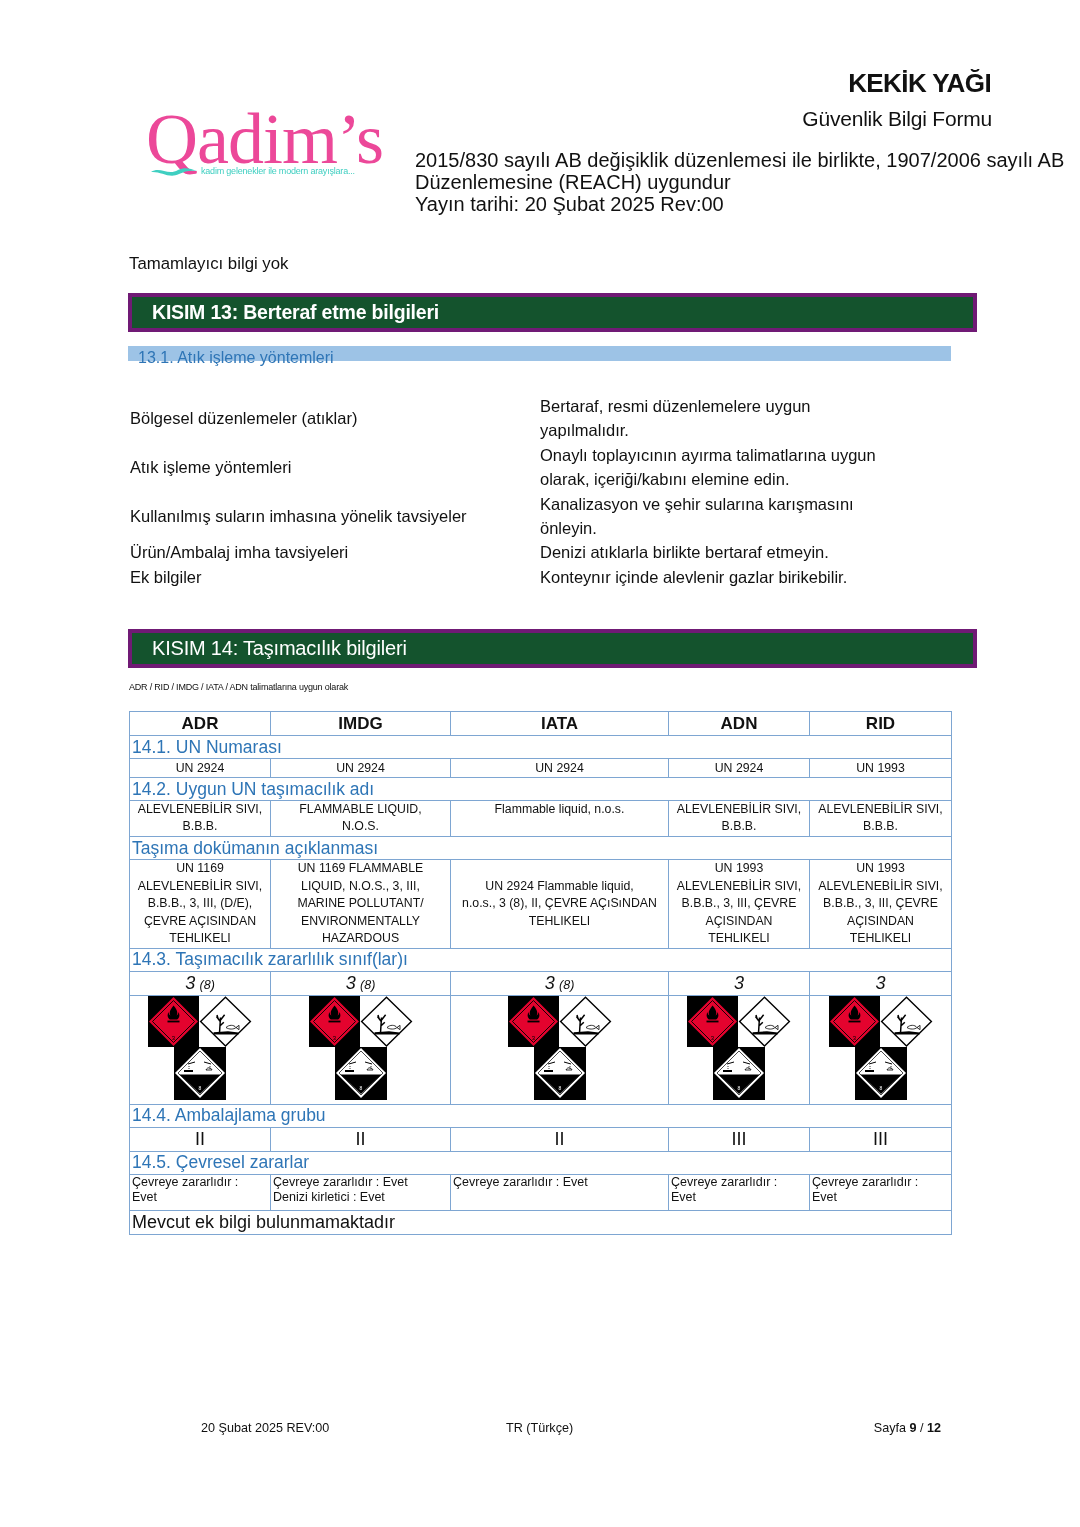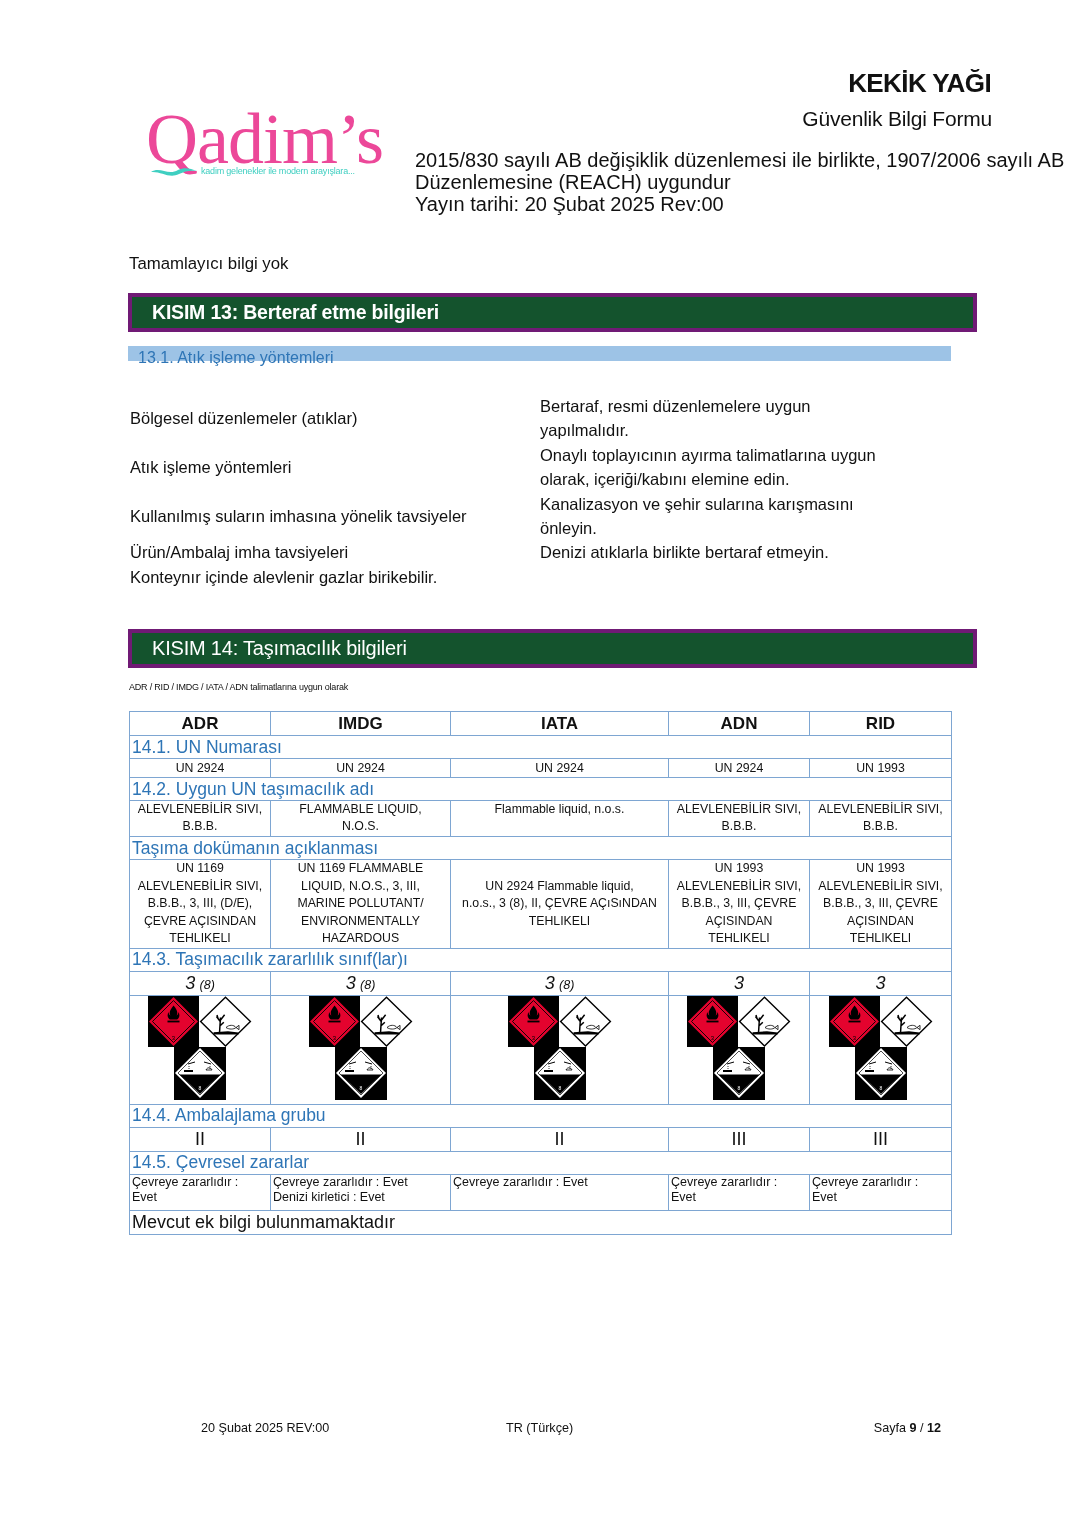--- a/index.html
+++ b/index.html
@@ -139,20 +139,21 @@
       <div>önleyin.</div>
     </div>
   </div>
   <div class="s13-row">
     <div class="s13-label">Ürün/Ambalaj imha tavsiyeleri</div>
     <div class="s13-value">
       <div>Denizi atıklarla birlikte bertaraf etmeyin.</div>
     </div>
   </div>
   <div class="s13-row">
+    <div class="s13-label">Ek bilgiler</div>
     <div class="s13-value">
       <div>Konteynır içinde alevlenir gazlar birikebilir.</div>
     </div>
   </div>
 </div>
 
 <div class="abs sec-bar s14">KISIM 14: Taşımacılık bilgileri</div>
 <div class="abs note">ADR / RID / IMDG / IATA / ADN talimatlarına uygun olarak</div>
 
 <table class="tt">

